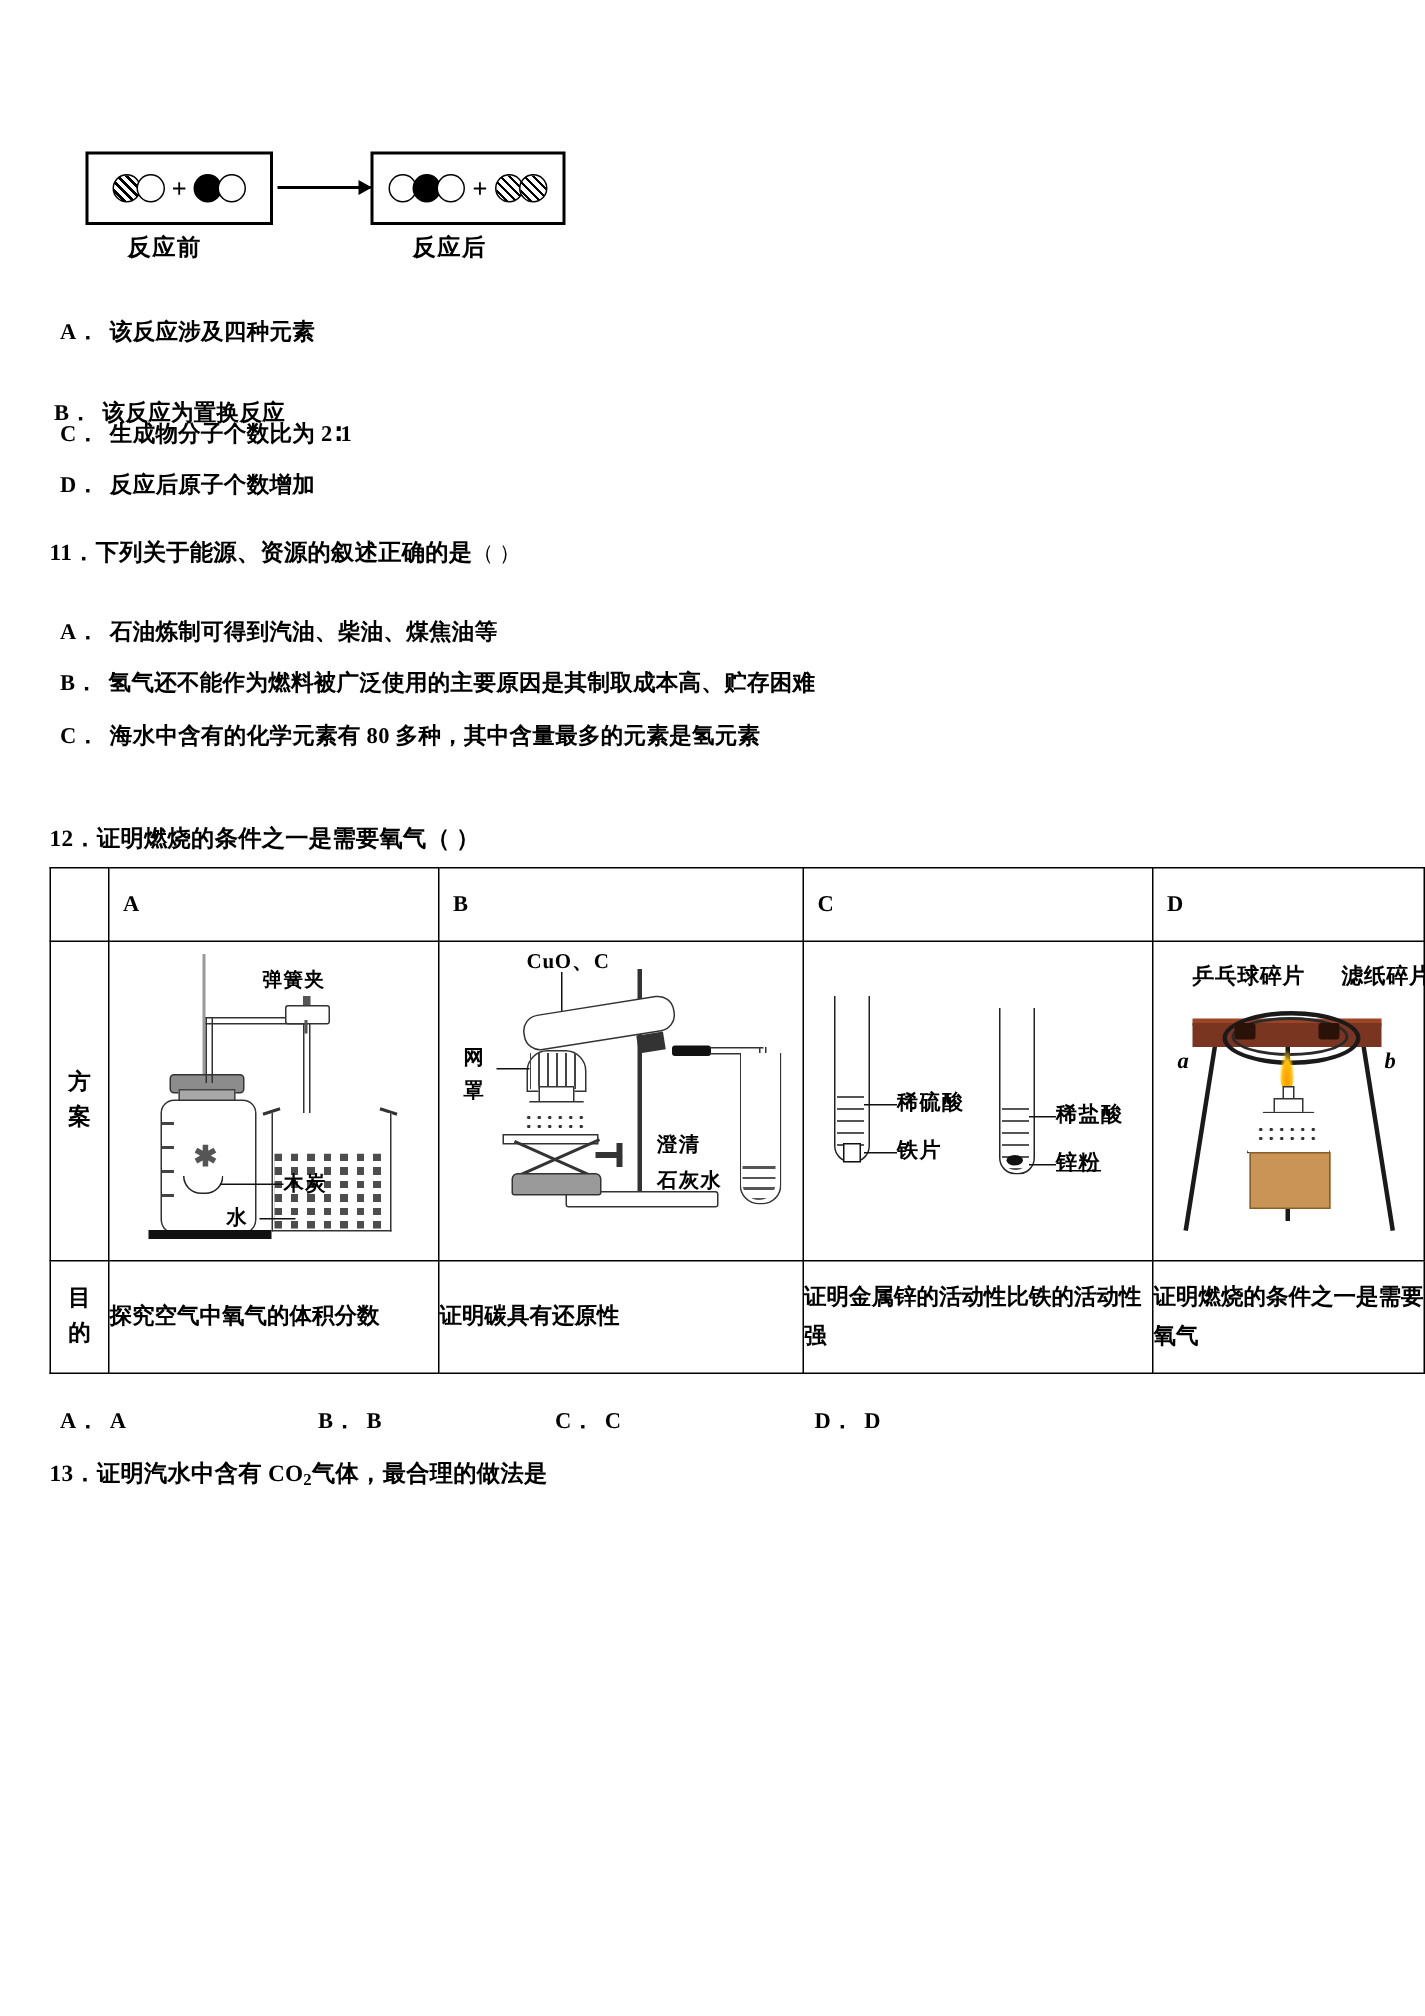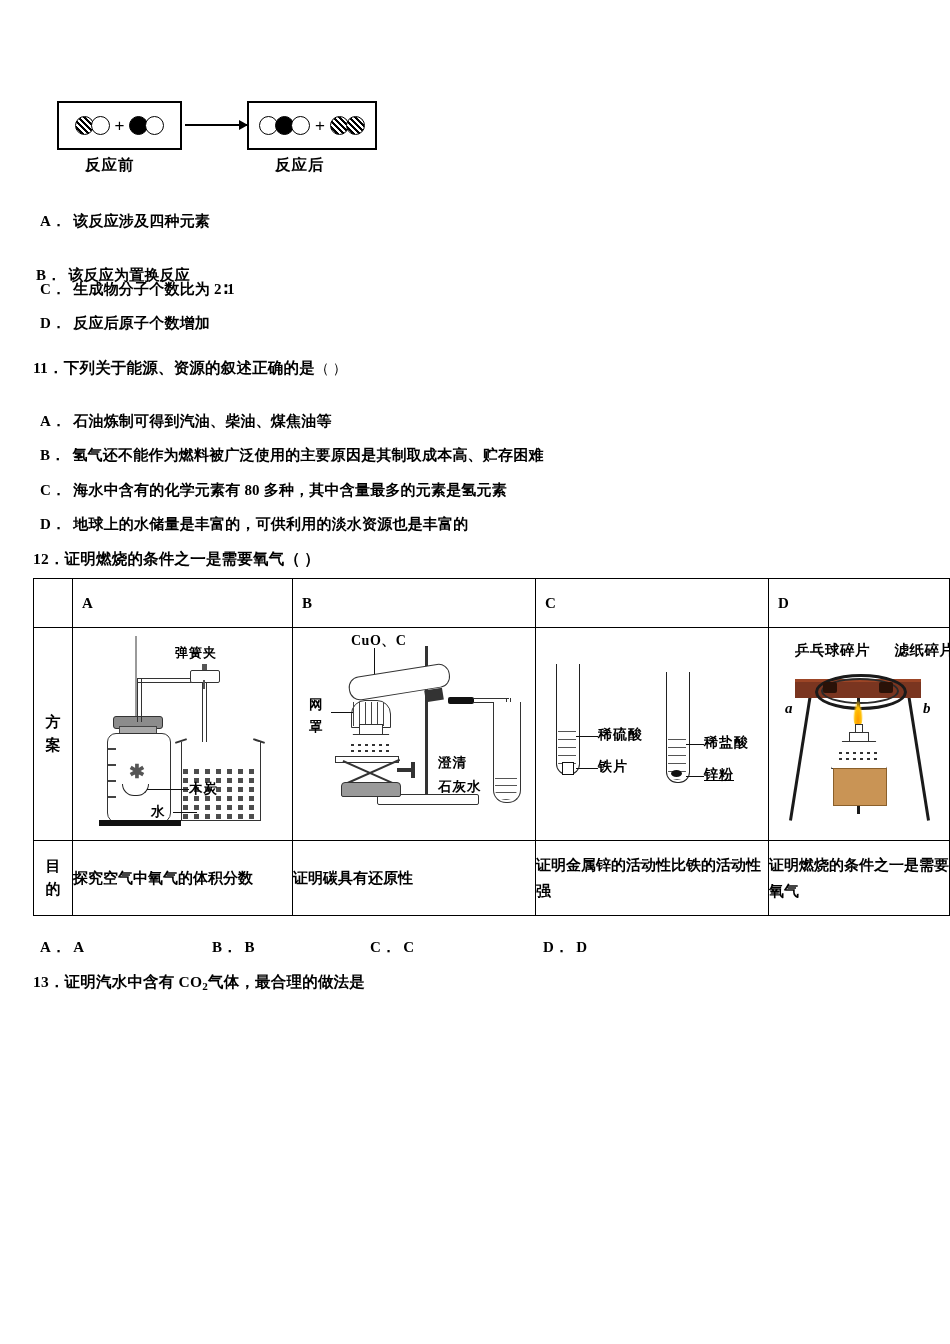--- a/index.html
+++ b/index.html
@@ -395,23 +395,20 @@
     <span>11．</span><span>下列关于能源、资源的叙述正确的是</span><span class="paren" style="font-size:14px;">（    ）</span>
   </div>
   <div class="optline" style="left:40px; top:446px;">
     <span class="opt-letter">B．</span><span>氢气还不能作为燃料被广泛使用的主要原因是其制取成本高、贮存困难</span>
   </div>
   <div class="optline" style="left:40px; top:412px;">
     <span class="opt-letter">A．</span><span>石油炼制可得到汽油、柴油、煤焦油等</span>
   </div>
   <div class="optline" style="left:40px; top:481px;">
     <span class="opt-letter">C．</span><span>海水中含有的化学元素有 80 多种，其中含量最多的元素是氢元素</span>
-  </div>
-  <div class="optline" style="left:40px; top:515px;">
-    <span class="opt-letter">D．</span><span>地球上的水储量是丰富的，可供利用的淡水资源也是丰富的</span>
   </div>
 
   <div class="qline" style="left:33px; top:549px;">
     <span>12．</span><span>证明燃烧的条件之一是需要氧气（  ）</span>
   </div>
 
   <table class="exp-table">
     <colgroup>
       <col class="col-label">
         <col class="col-a">

